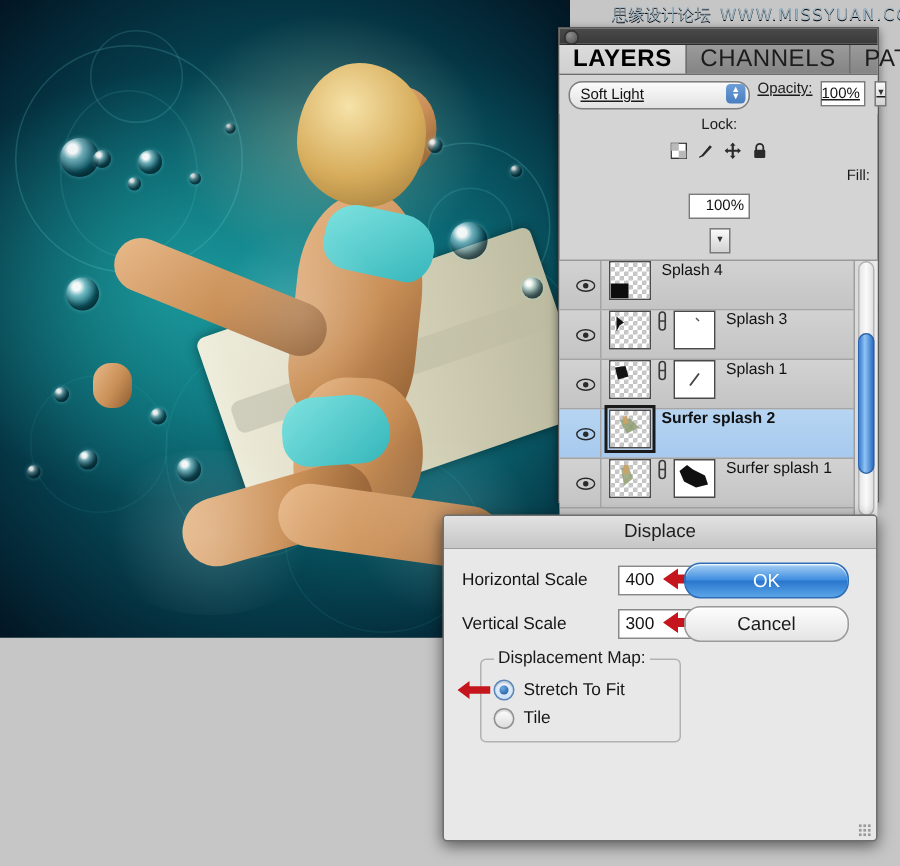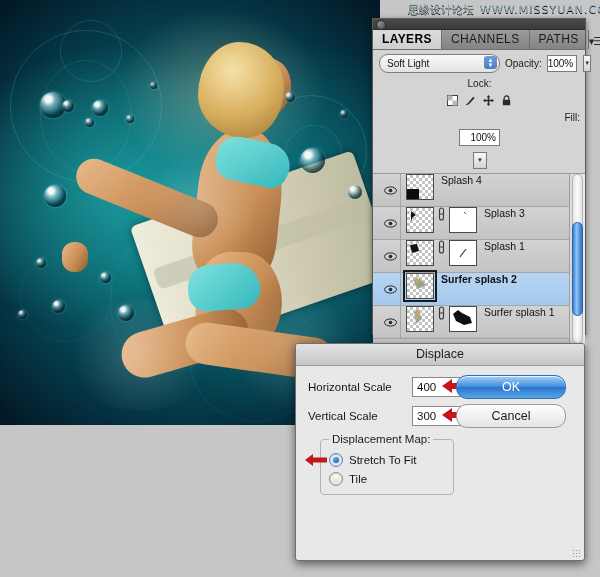--- a/index.html
+++ b/index.html
@@ -70,34 +70,35 @@
     position:absolute;left:3px;top:1px;width:8px;height:8px;border-radius:50%;
     background:radial-gradient(circle at 35% 30%,#8d8d8d,#4a4a4a);
     border:1px solid #2f2f2f;
   }
   .tabs{
     display:flex;align-items:flex-end;height:19px;
     background:linear-gradient(180deg,#9b9b9b,#848484);
     border-bottom:1px solid #6e6e6e;position:relative;
   }
   .tab{
-    padding:3px 9px 3px 9px;font-size:12px;letter-spacing:.4px;color:#1c1c1c;
+    padding:3px 9px 3px 9px;font-size:16px;letter-spacing:.4px;color:#1c1c1c;
     border-right:1px solid #6e6e6e;line-height:13px;
   }
   .tab.active{
     background:linear-gradient(180deg,#dcdcdc,#cfcfcf);
     color:#000;font-weight:bold;
   }
   .panel-menu{
     margin-left:auto;padding-right:6px;font-size:11px;color:#2b2b2b;line-height:16px;
     letter-spacing:-1px;
   }
   .row-blend{
-    display:flex;align-items:center;gap:5px;padding:4px 5px 3px 6px;
+    display:flex;gap:5px;padding:4px 5px 3px 6px;
     background:#d4d4d4;
+    text-decoration:underline;
   }
   .blend-select{
     flex:0 0 112px;height:17px;border:1px solid #7e7e7e;border-radius:9px;
     background:linear-gradient(180deg,#fbfbfb,#e2e2e2);
     display:flex;align-items:center;position:relative;
     font-size:10px;padding-left:7px;color:#111;
   }
   .stepper{
     position:absolute;right:2px;top:1px;width:13px;height:13px;border-radius:3px;
     background:linear-gradient(180deg,#6d9ed6,#4a7ec0);

